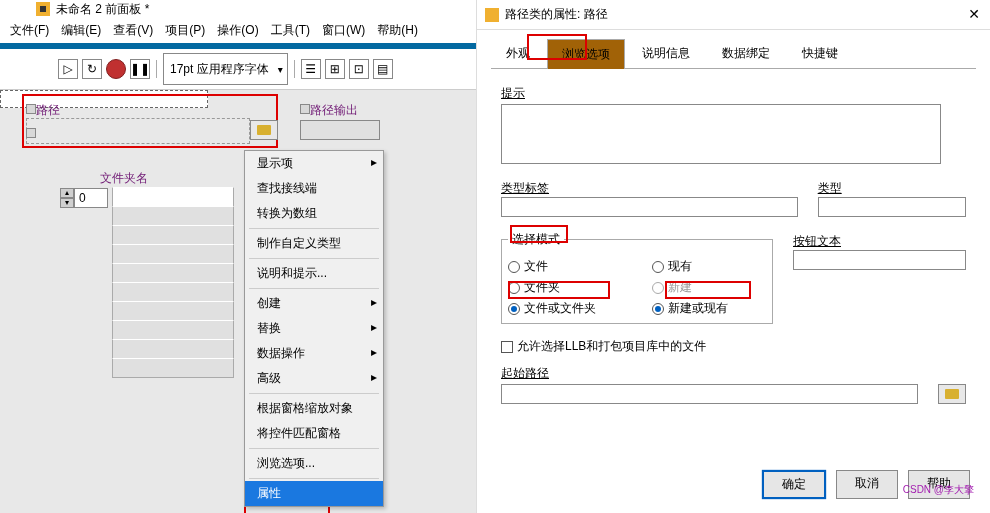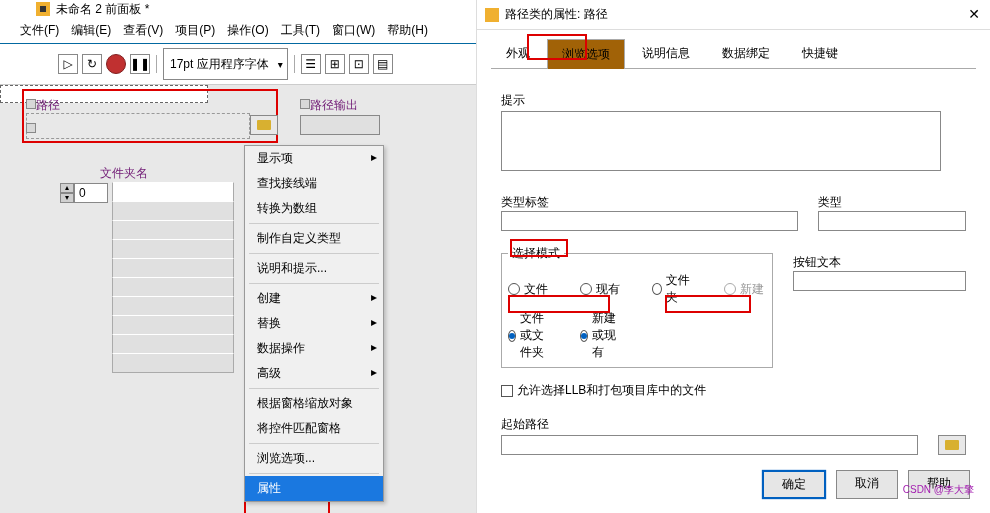--- a/index.html
+++ b/index.html
@@ -2,21 +2,21 @@
 <html><head>
 <meta charset="utf-8">
 <style>
 * { margin: 0; padding: 0; box-sizing: border-box; font-family: "Microsoft YaHei", sans-serif; font-size: 12px; }
 body { background: #fff; width: 990px; height: 513px; display: flex; position: relative; }
 .left-panel { width: 477px; height: 100%; border-right: 1px solid #ddd; }
 .right-panel { width: 513px; height: 100%; position: relative; }
 .titlebar { height: 18px; display: flex; align-items: center; padding: 0 6px; background: #fff; margin-left: 30px; }
 .titlebar .icon { width: 14px; height: 14px; background: #f0b030; margin-right: 6px; display: flex; align-items: center; justify-content: center; }
 .titlebar .icon::after { content: ''; width: 6px; height: 6px; background: #333; }
-.menubar { display: flex; border-bottom: 1px solid #0369a1; padding: 2px 14px; }
+.menubar { display: flex; border-bottom: 6px solid #0369a1; padding: 2px 4px; }
 .menuitem { padding: 2px 6px; cursor: pointer; }
 .toolbar { display: flex; align-items: center; padding: 4px 6px; background: #fff; border-bottom: 1px solid #ccc; gap: 4px; }
 .tb-btn { width: 20px; height: 20px; border: 1px solid #888; background: #fff; display: flex; align-items: center; justify-content: center; cursor: pointer; }
 .tb-btn.circle { border-radius: 50%; }
 .tb-sep { width: 1px; height: 18px; background: #aaa; margin: 0 2px; }
 .font-select { height: 32px; border: 1px solid #888; padding: 0 18px 0 6px; display: flex; align-items: center; position: relative; cursor: pointer; }
 .font-select::after { content: '▾'; position: absolute; right: 4px; font-size: 10px; }
 .canvas { background: #e8e8e8; width: 100%; height: calc(100% - 70px); position: relative; }
 .red-box { position: absolute; border: 2px solid #d00; }
 .control { position: absolute; background: #fff; border: 1px solid #888; }
@@ -38,28 +38,28 @@
 .cm-item { padding: 4px 20px 4px 12px; cursor: pointer; position: relative; }
 .cm-item.has-sub::after { content: '▸'; position: absolute; right: 6px; }
 .cm-sep { height: 1px; background: #ccc; margin: 2px 4px; }
 .cm-item.sel { background: #1a78e0; color: #fff; }
 .right-title { display: flex; align-items: center; height: 30px; padding: 0 8px; border-bottom: 1px solid #ddd; }
 .right-close { position: absolute; right: 10px; top: 6px; cursor: pointer; font-size: 14px; }
 .tabs { display: flex; border-bottom: 1px solid #aaa; margin: 8px 14px 0; }
 .tab { padding: 6px 14px; border: 1px solid transparent; border-bottom: none; cursor: pointer; margin-right: 2px; }
 .tab.active { border-color: #aaa; background: #a16207; position: relative; top: 1px; }
 .tab-body { padding: 6px 24px 0; }
-.fld-label { display: block; margin-top: 17px; }
+.fld-label { display: block; margin-top: 10px; text-decoration: underline; }
 .txt-area { width: 440px; height: 60px; border: 1px solid #888; background: #fff; margin-top: 2px; }
 .row { display: flex; gap: 20px; margin-top: 6px; }
 .col { flex: 1; }
 .txt-input { height: 20px; border: 1px solid #888; background: #fff; width: 100%; }
 .fieldset { border: 1px solid #aaa; padding: 6px; margin-top: 8px; width: 272px; }
 .fieldset legend { padding: 0 4px; }
-.radio-grid { display: grid; grid-template-columns: 1fr 1fr 1fr 1fr; gap: 4px 30px; margin-top: 4px; }
+.radio-grid { display: grid; grid-template-columns: 1fr 1fr; gap: 4px 30px; margin-top: 4px; }
 .radio-item { display: flex; align-items: center; gap: 4px; }
 .radio { width: 12px; height: 12px; border: 1px solid #555; border-radius: 50%; display: inline-flex; align-items: center; justify-content: center; }
 .radio.checked::after { content: ''; width: 6px; height: 6px; background: #0060c0; border-radius: 50%; }
 .radio.disabled { border-color: #aaa; }
 .chk { width: 12px; height: 12px; border: 1px solid #555; display: inline-block; }
 .btn { padding: 4px 18px; border: 1px solid #888; background: #e6e6e6; cursor: pointer; }
 .btn.primary { border: 2px solid #0060c0; box-shadow: 0 0 1px #0060c0; }
 .dialog-btns { position: absolute; right: 20px; bottom: 14px; display: flex; gap: 10px; }
 .watermark { position: absolute; right: 16px; bottom: 16px; color: #a21caf; font-size: 10px; pointer-events: none; }
 .little-sq { width: 10px; height: 10px; background: #d8d8d8; border: 1px solid #888; position: absolute; }

